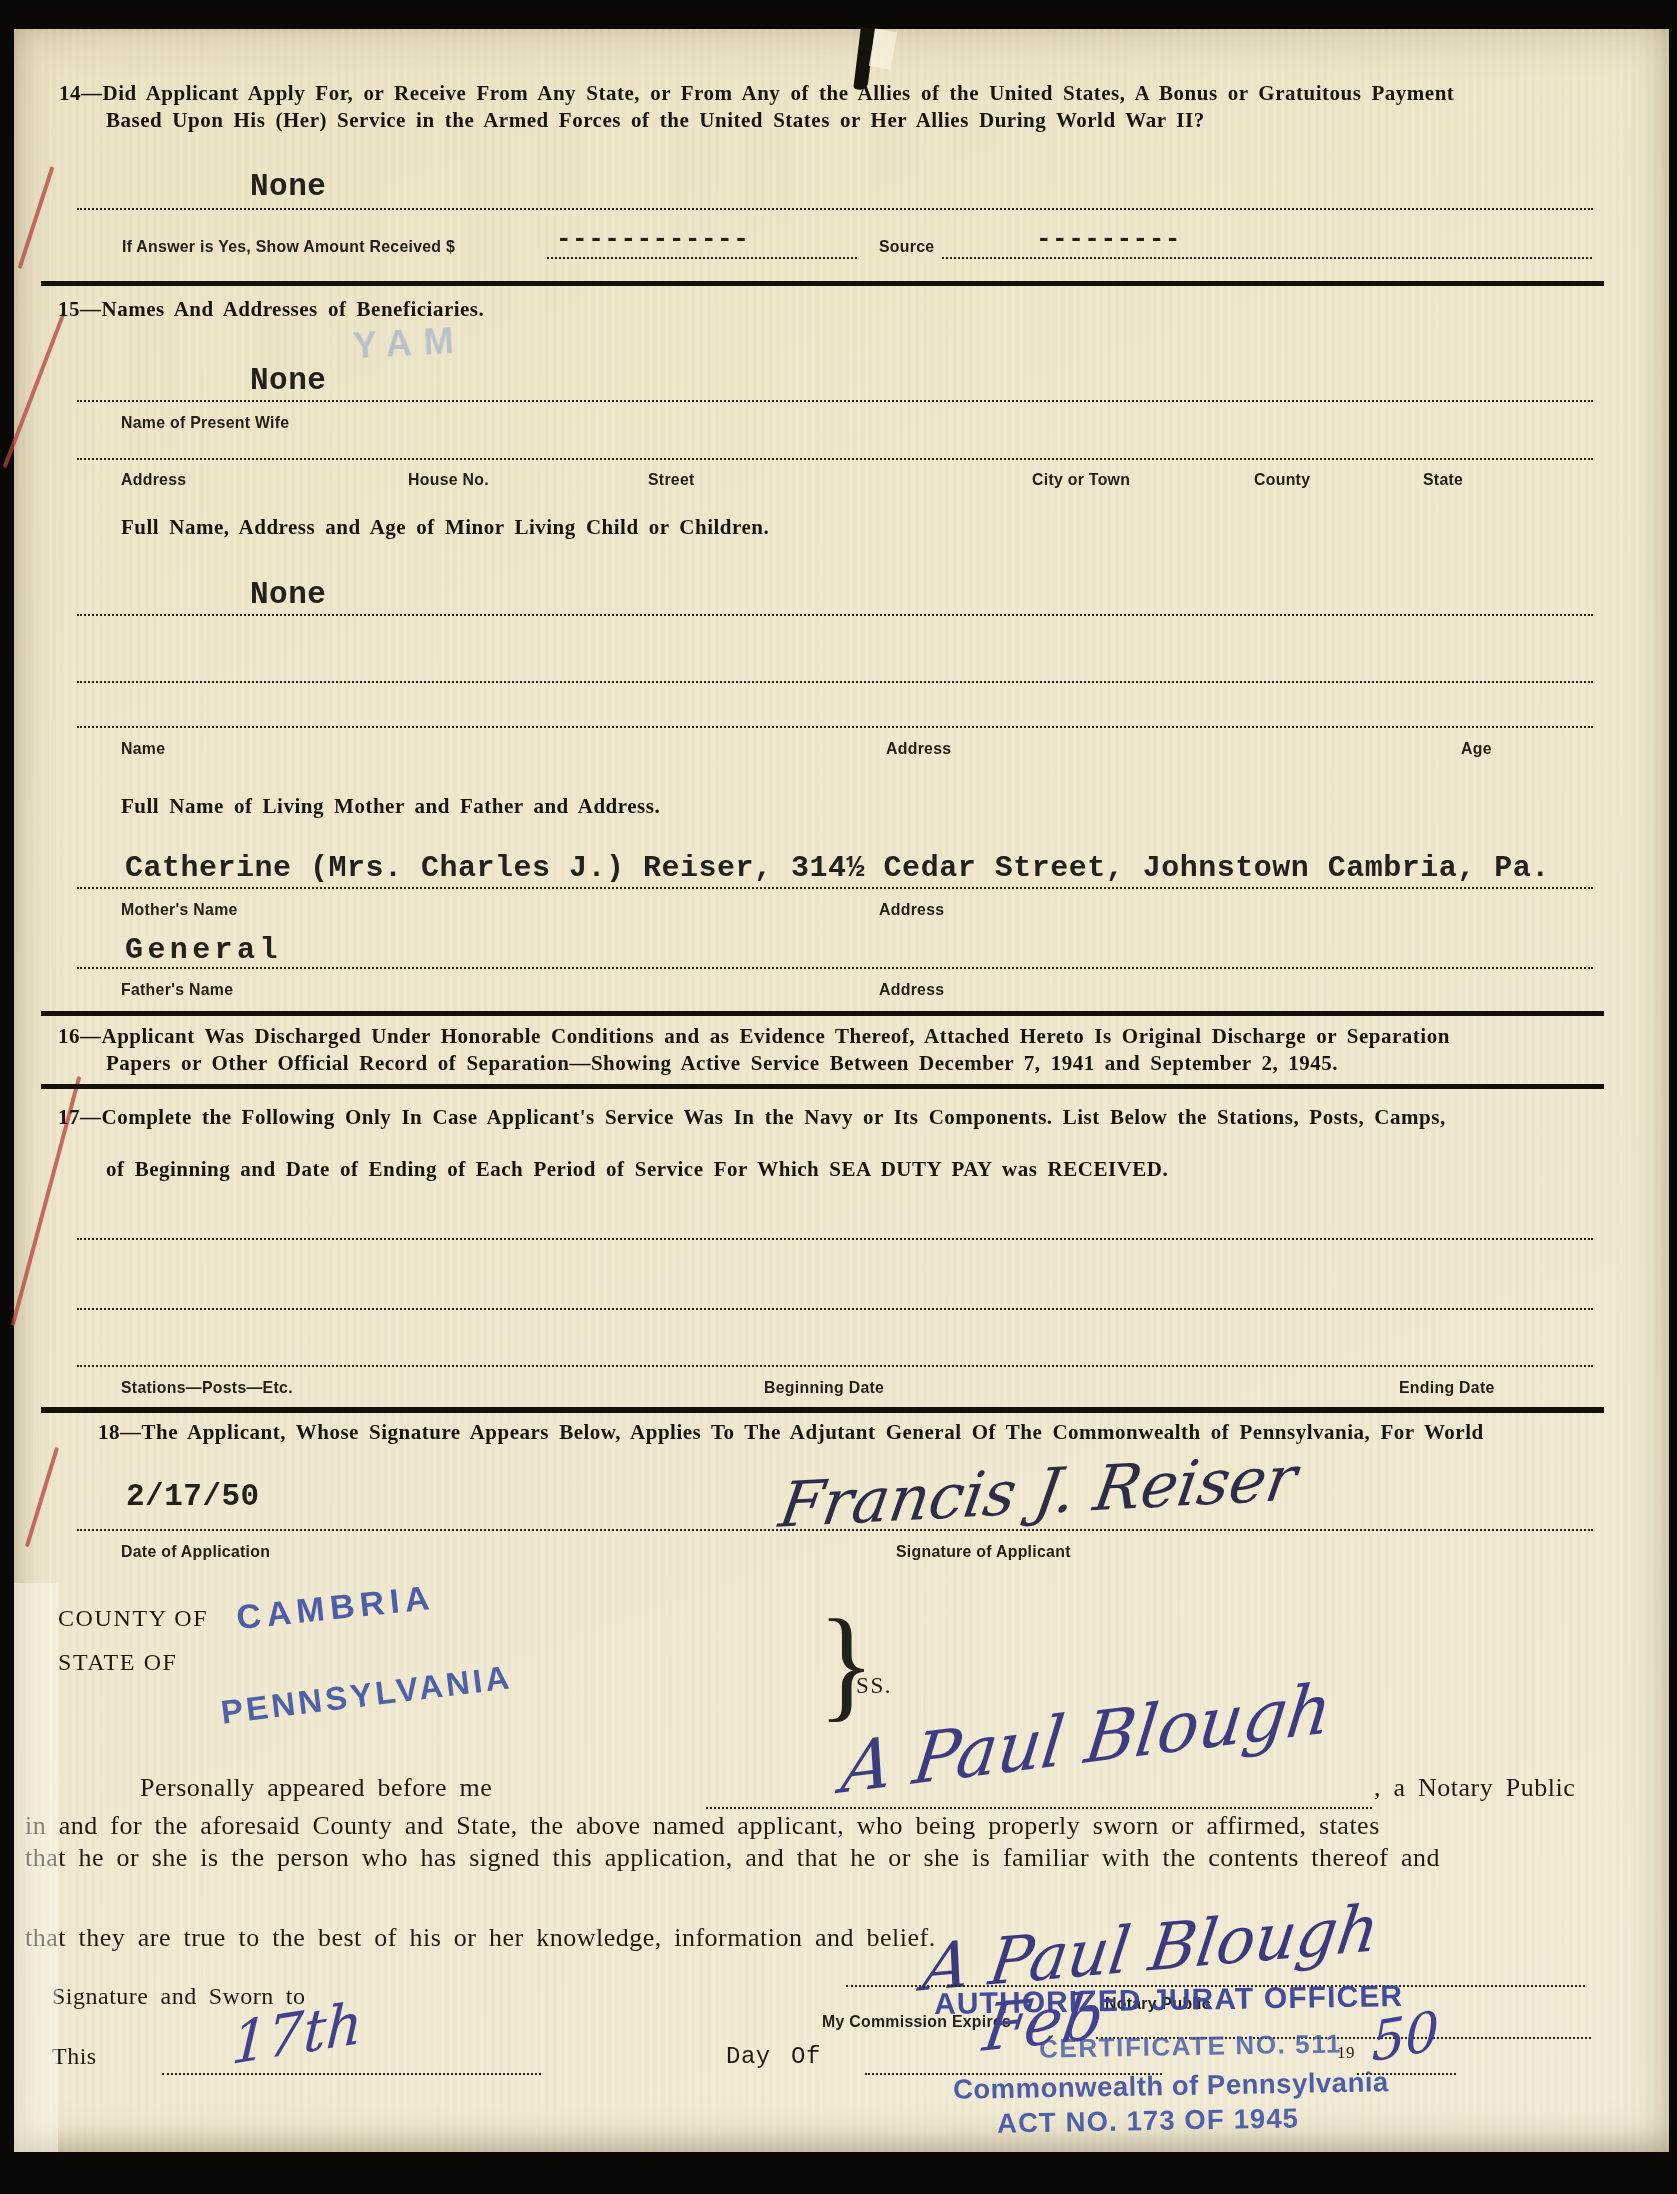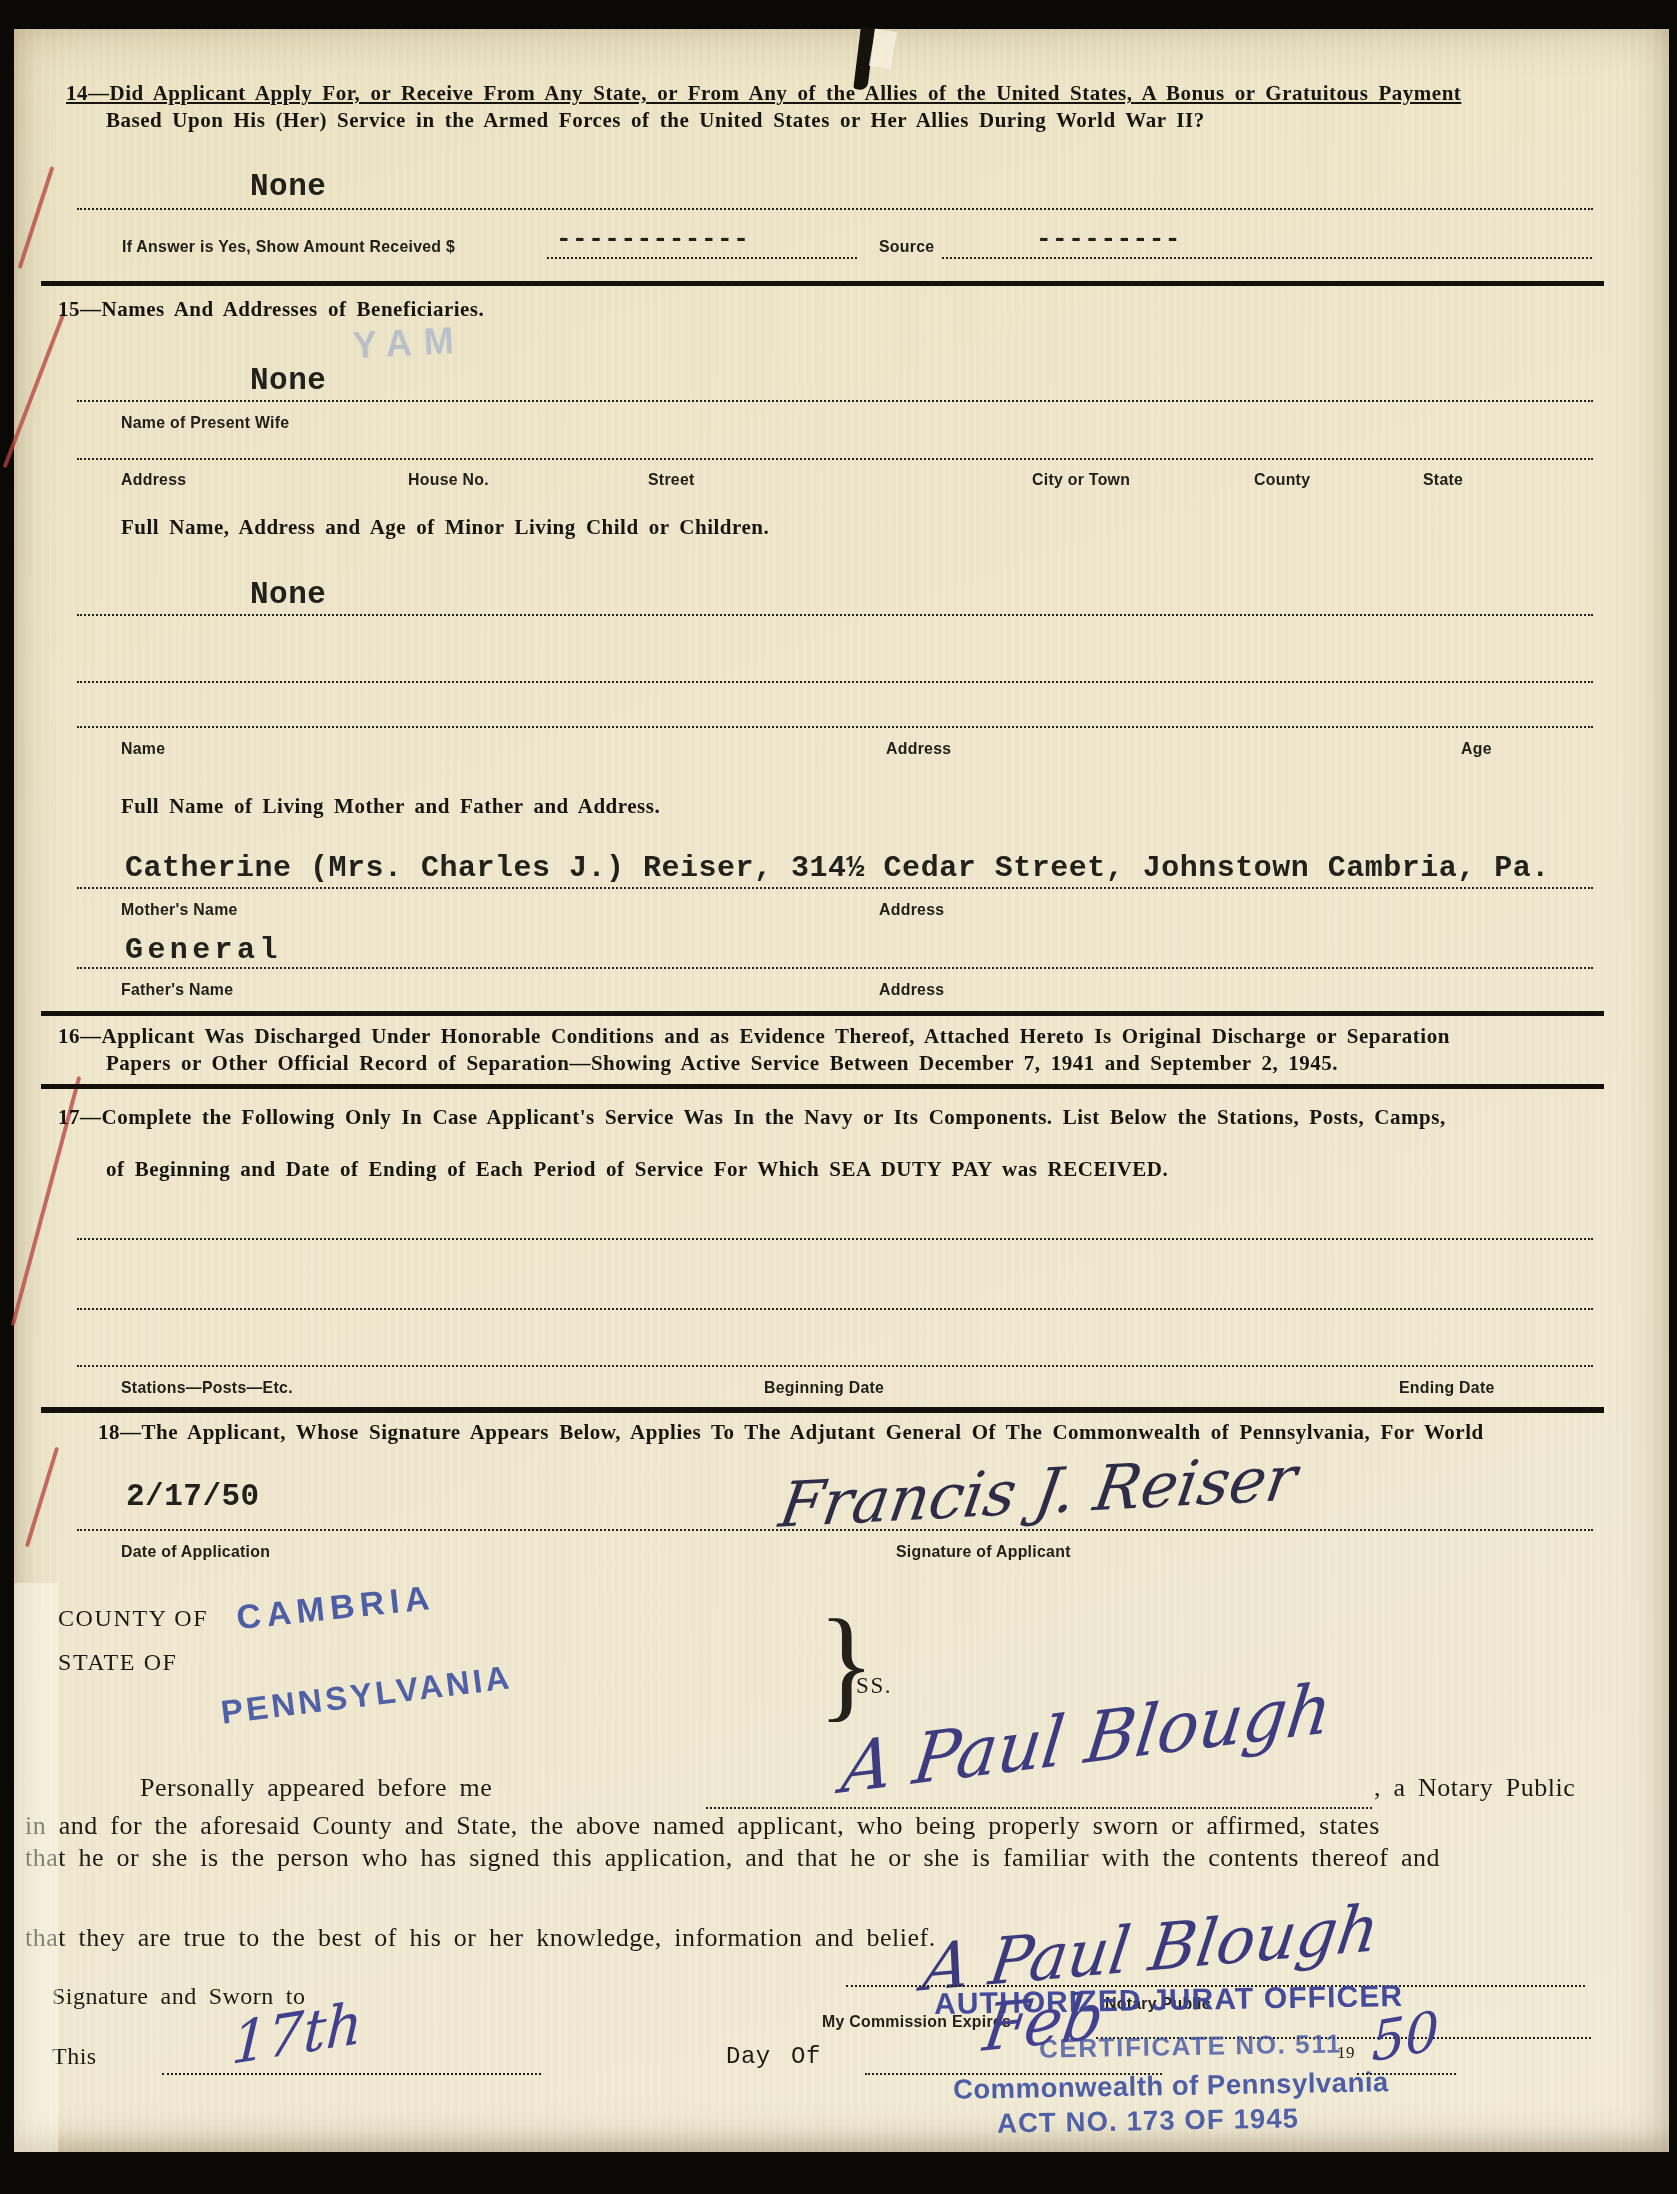--- a/index.html
+++ b/index.html
@@ -36,21 +36,21 @@
   <div class="paper"></div>
 
   <div class="el" style="left:857px;top:27.5px;width:14.3px;height:62px;background:#16120c;transform:rotate(7deg);border-radius:0 0 7.7px 3.3px;"></div>
   <div class="el" style="left:872px;top:30px;width:22px;height:38px;background:#f6f1de;transform:rotate(10deg);opacity:.8;"></div>
 
   <div class="redmark" style="left:34px;top:164px;height:107px;transform:rotate(18deg);"></div>
   <div class="redmark" style="left:32px;top:308px;height:165px;transform:rotate(21deg);"></div>
   <div class="redmark" style="left:44px;top:1072px;height:258px;transform:rotate(15deg);"></div>
   <div class="redmark" style="left:40px;top:1445px;height:104px;transform:rotate(17deg);"></div>
 
-  <div class="el h" style="left:66px;top:81px;text-decoration:underline;">14—Did Applicant Apply For, or Receive From Any State, or From Any of the Allies of the United States, A Bonus or Gratuitous Payment</div>
+  <div class="el h" style="left:59px;top:81px;">14—Did Applicant Apply For, or Receive From Any State, or From Any of the Allies of the United States, A Bonus or Gratuitous Payment</div>
   <div class="el h" style="left:106px;top:108px;">Based Upon His (Her) Service in the Armed Forces of the United States or Her Allies During World War II?</div>
 
   <div class="el type" style="left:250px;top:169px;">None</div>
   <div class="dotline" style="left:77px;top:208px;width:1516px;"></div>
 
   <div class="el lbl" style="left:122px;top:237px;">If Answer is Yes, Show Amount Received $</div>
   <div class="el type" style="left:556px;top:224px;font-size:26px;">------------</div>
   <div class="dotline" style="left:547px;top:257px;width:310px;"></div>
   <div class="el lbl" style="left:879px;top:237px;">Source</div>
   <div class="el type" style="left:1036px;top:224px;font-size:26px;">---------</div>

